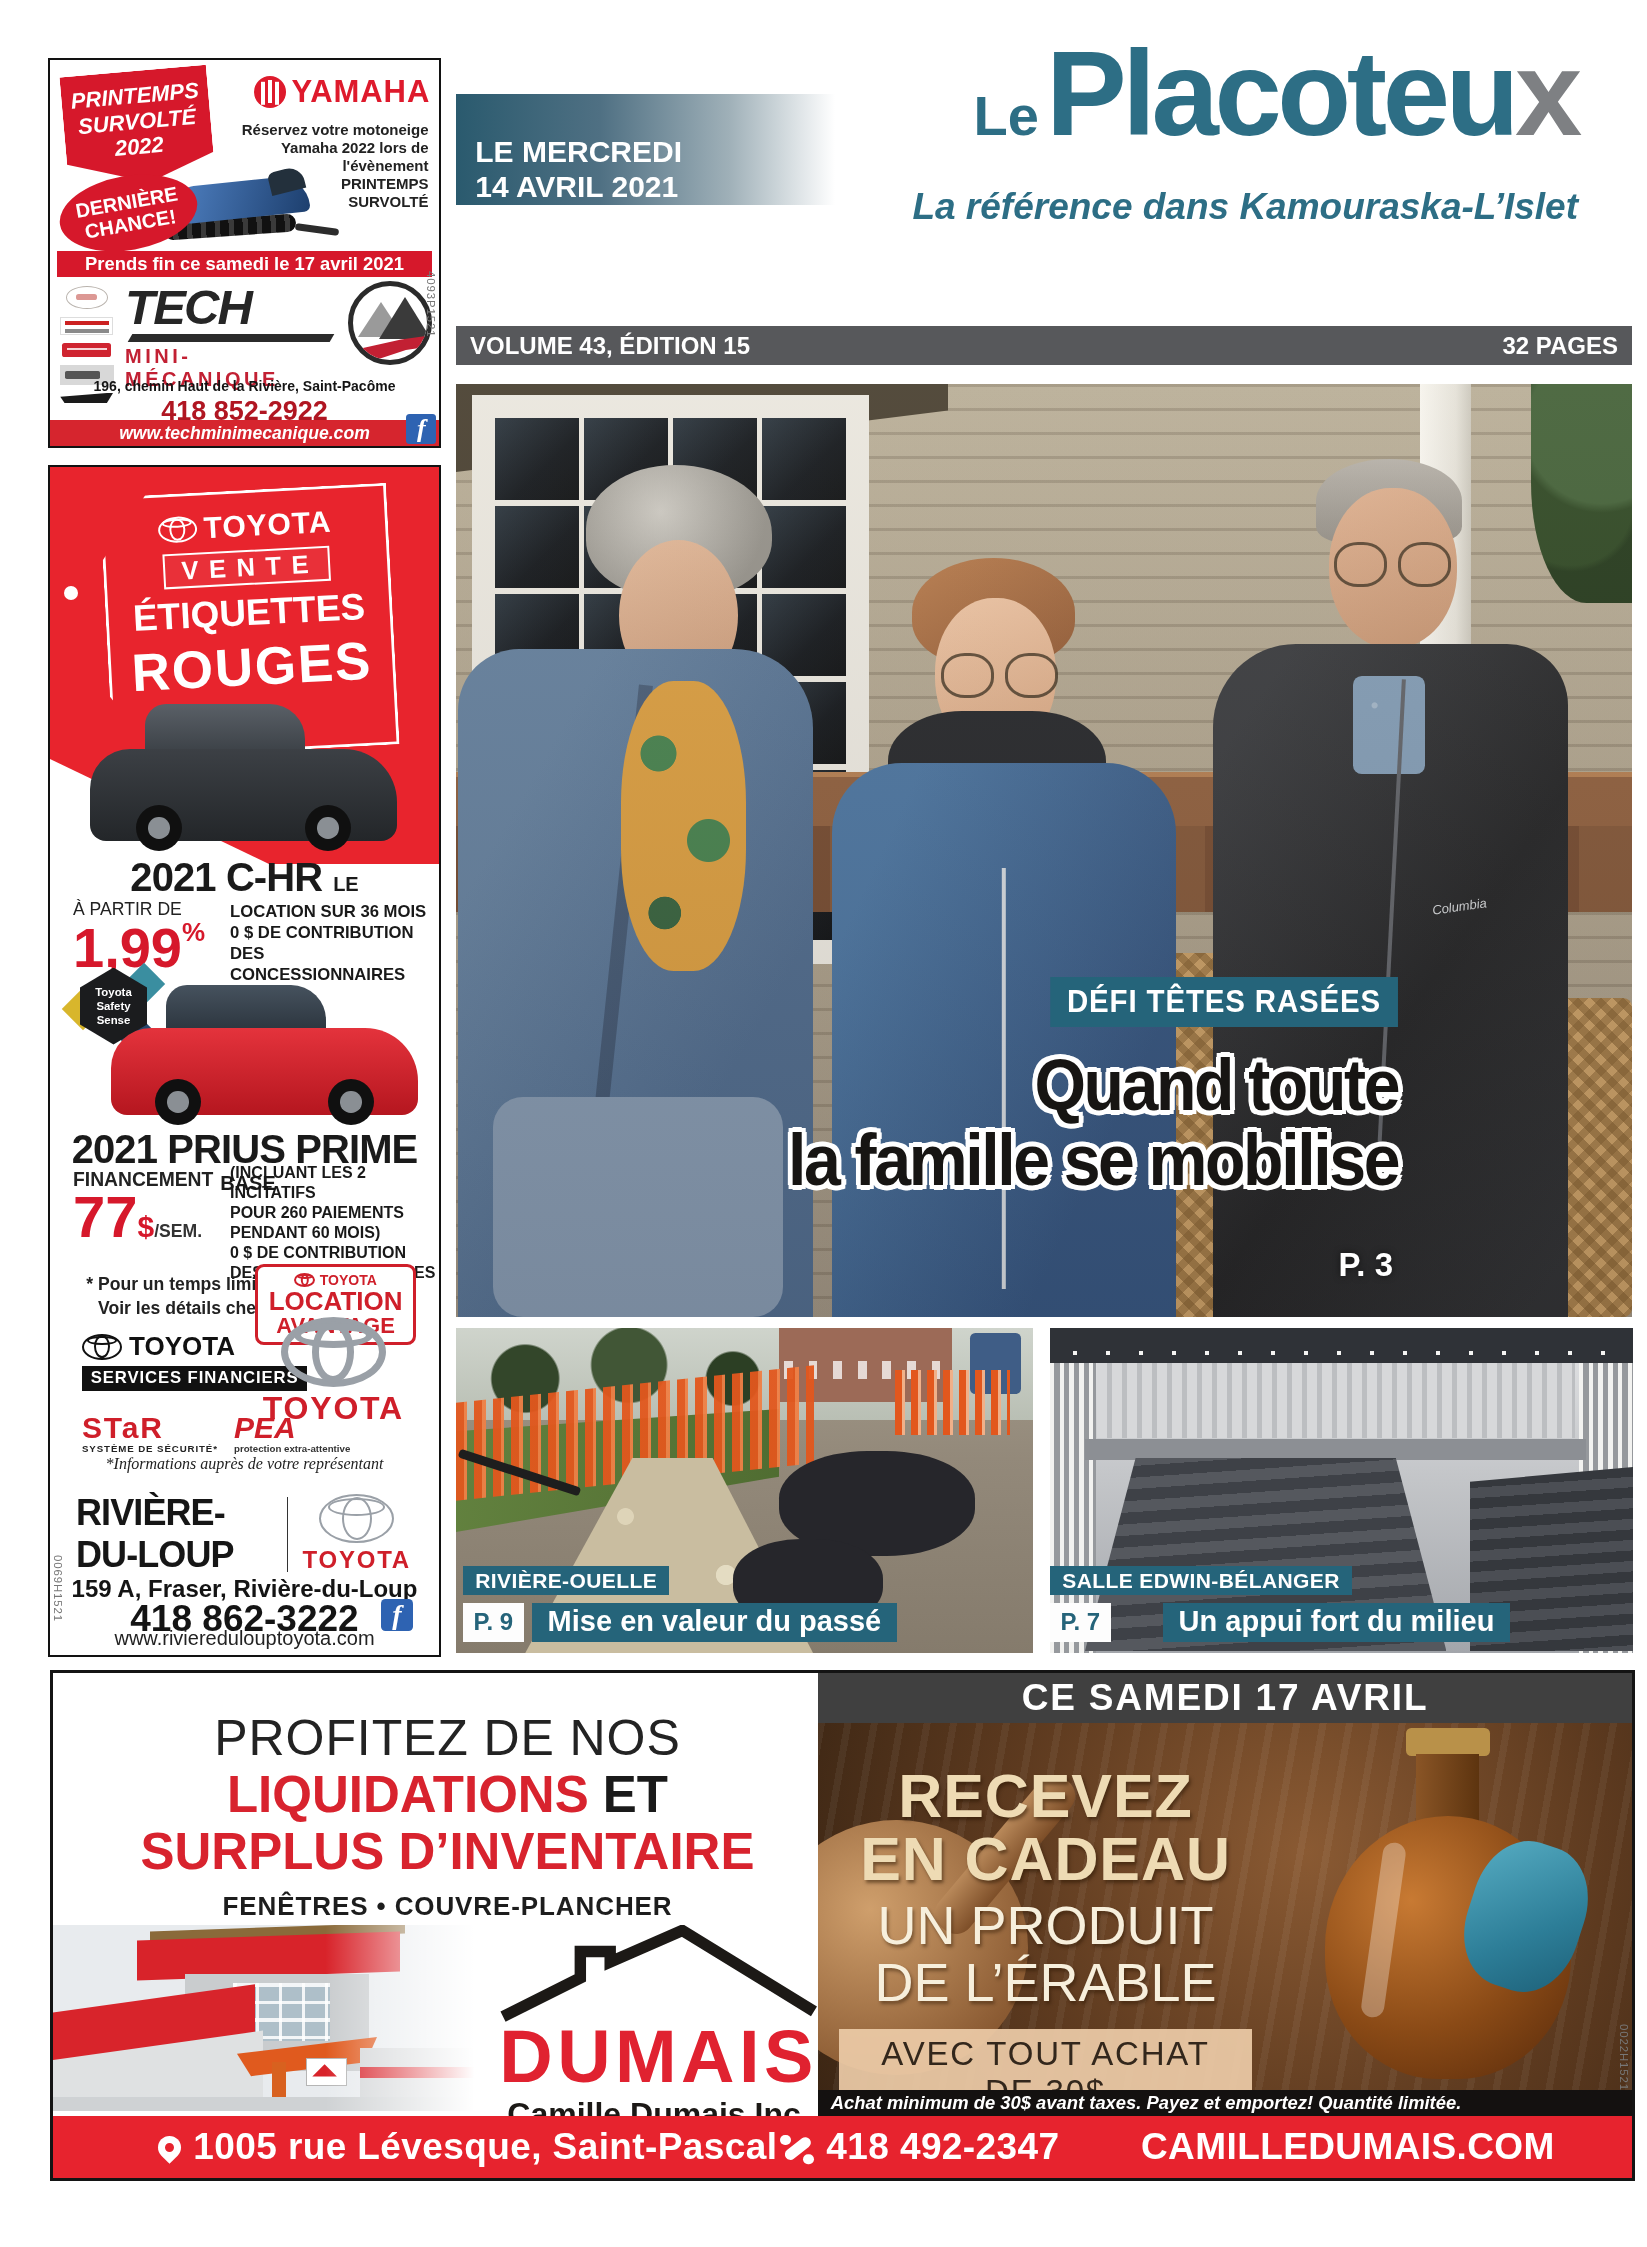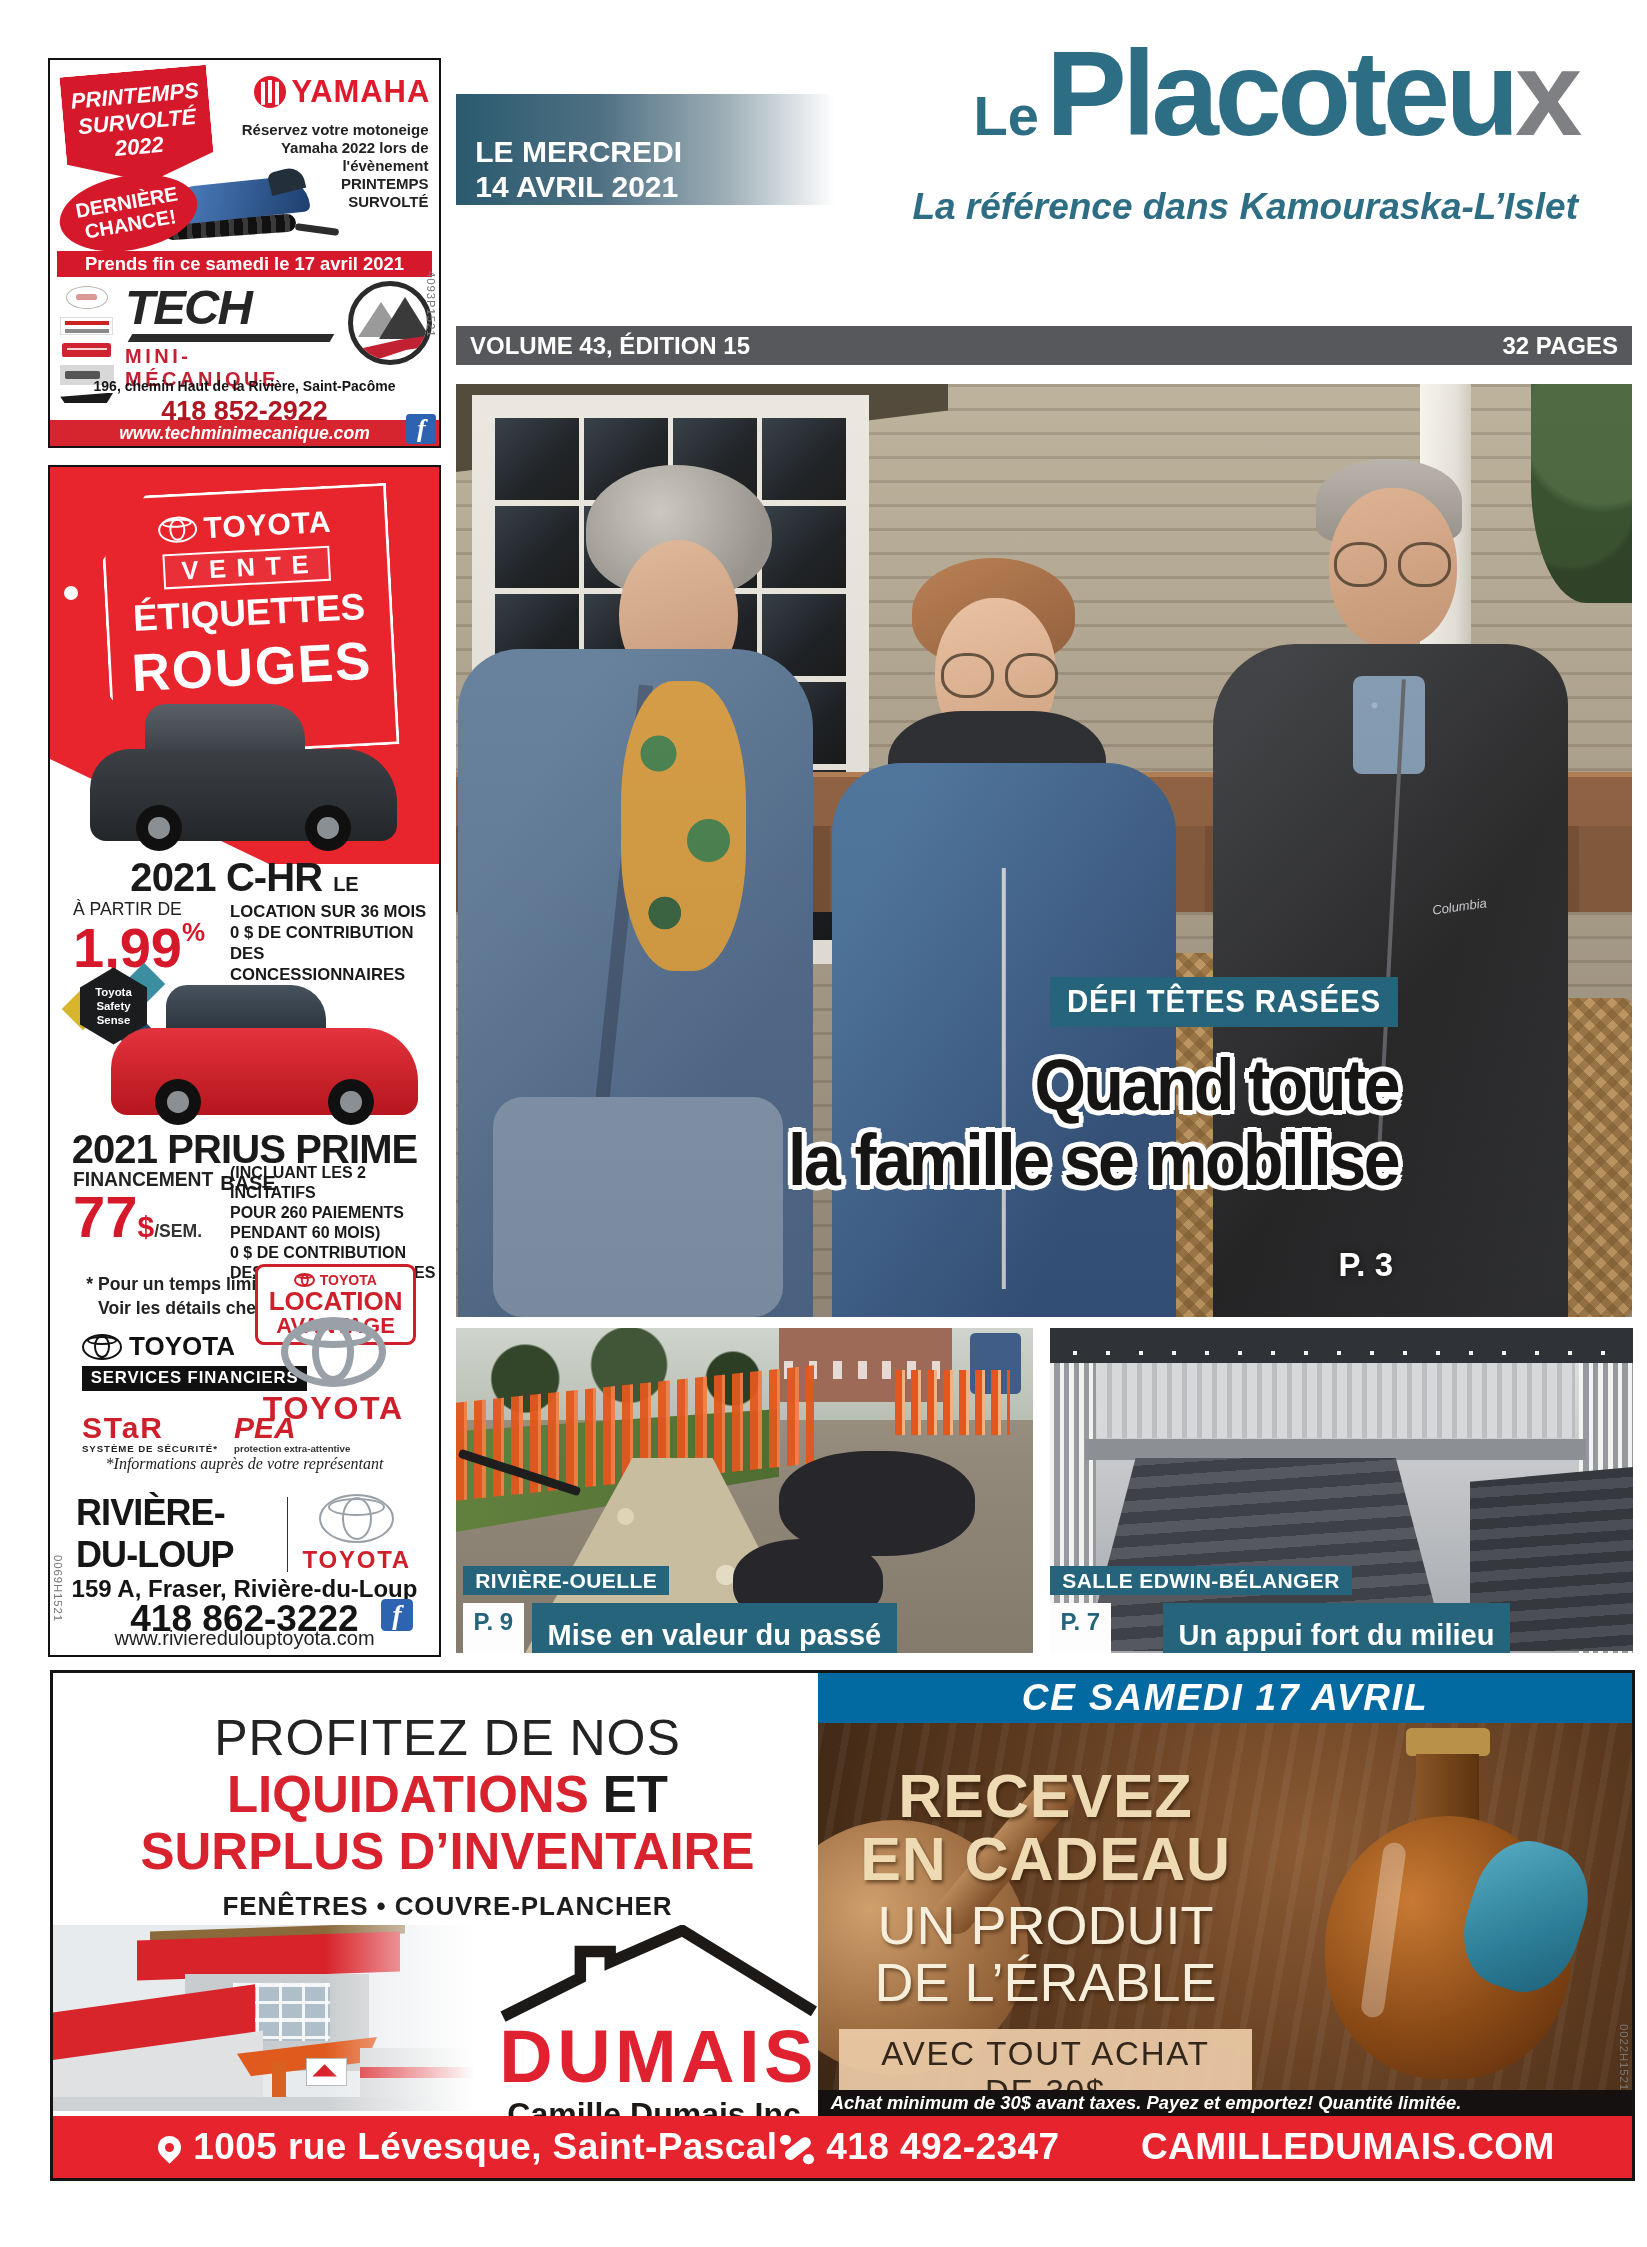--- a/index.html
+++ b/index.html
@@ -217,21 +217,21 @@
                   4.4px 4.4px 0 #fff,-4.4px 4.4px 0 #fff,4.4px -4.4px 0 #fff,-4.4px -4.4px 0 #fff;}
   .p3{position:absolute;right:239px;top:862px;color:#fff;font-weight:900;font-size:33px;
       text-shadow:0 0 7px rgba(0,0,0,.55);}
 
   
   .story{position:absolute;top:1328px;height:325px;overflow:hidden;}
   .story-badge{position:absolute;background:#25647a;color:#fff;font-weight:bold;font-size:21px;
       padding:2.6px 12.3px;letter-spacing:0.4px;}
   .story-row{position:absolute;display:flex;align-items:stretch;}
   .story-page{background:#fdfdfd;color:#25647a;font-weight:900;font-size:24px;padding:5.3px 10.5px;margin-right:8px;}
-  .story-title{background:#25647a;color:#fff;font-weight:bold;font-size:29px;padding:16px 16px;}
+  .story-title{background:#25647a;color:#fff;font-weight:bold;font-size:29px;padding:2px 16px;}
   
   .dig-base{position:absolute;inset:0;background:linear-gradient(180deg,#a39a8a 0%,#93897a 40%,#857b6c 100%);}
   .dig-trees{position:absolute;left:0;top:0;width:100%;height:92px;background:
       radial-gradient(circle at 12% 55%,#33462a 0 33px,transparent 35px),
       radial-gradient(circle at 30% 40%,#415636 0 37px,transparent 39px),
       radial-gradient(circle at 48% 55%,#2c3f24 0 26px,transparent 28px),
       linear-gradient(180deg,#cfd4cc,#b9bfb4);}
   .dig-bldg{position:absolute;left:56%;top:0;width:30%;height:74px;background:#9c6a57;}
   .dig-bldg::after{content:"";position:absolute;left:5.3px;right:5.3px;top:33px;height:17.6px;background:
       repeating-linear-gradient(90deg,rgba(255,255,255,.75) 0 8.8px,transparent 8.8px 24.6px);}
@@ -290,22 +290,22 @@
   .st-sign{position:absolute;left:253px;top:133px;width:39px;height:26px;background:#fff;border:1.8px solid #b5b5b5;}
   .st-sign::after{content:"";position:absolute;left:5.3px;top:5.3px;width:24.6px;height:12.3px;background:#d8232a;clip-path:polygon(0 100%,50% 0,100% 100%);}
   .st-wing{position:absolute;right:0;top:123px;width:132px;height:51px;background:#d4d6d8;}
   .st-wing::after{content:"";position:absolute;left:0;right:0;top:19.3px;height:10.5px;background:#d8232a;}
   .st-ground{position:absolute;left:0;bottom:0;width:100%;height:14px;background:#cfd2d4;}
   .st-fade{position:absolute;inset:0;background:linear-gradient(90deg,transparent 62%,#fff 96%);}
   .dumais{position:absolute;left:443px;top:252px;width:325px;height:186px;text-align:center;}
   .dumais-name{font-size:74px;font-weight:900;color:#e02230;letter-spacing:4.4px;line-height:1;margin-top:-5.3px;}
   .dumais-sub{font-size:32px;font-weight:bold;color:#1c1916;margin-top:1.8px;}
   .bd-right{position:absolute;left:765px;top:0;right:0;bottom:62px;}
-  .bd-event{position:absolute;left:0;right:0;top:0;height:50px;background:#0369a1;color:#fff;text-align:center;
-      font-size:37px;font-weight:900;line-height:49px;letter-spacing:1.8px;font-style:italic;}
+  .bd-event{position:absolute;left:0;right:0;top:0;height:50px;background:#404040;color:#fff;text-align:center;
+      font-size:37px;font-weight:900;line-height:49px;letter-spacing:1.8px;}
   .bd-photo{position:absolute;left:0;right:0;top:50px;bottom:26px;overflow:hidden;background:
       repeating-linear-gradient(100deg,rgba(255,255,255,.05) 0 7px,rgba(0,0,0,0) 7px 26px),
       radial-gradient(circle at 60% 35%,#8a5a33 0%,#5d3a1f 55%,#3c2614 100%);}
   .spoon-bowl{position:absolute;left:-53px;top:97px;width:263px;height:255px;border-radius:50%;
       background:radial-gradient(circle at 40% 35%,#cf9f6c,#8a5a32 75%);}
   .spoon-handle{position:absolute;left:167px;top:35px;width:40px;height:193px;background:linear-gradient(90deg,#b9895a,#7d4e28);
       transform:rotate(40deg);border-radius:17.6px;}
   .bottle{position:absolute;right:61px;top:5.3px;width:246px;height:351px;}
   .bt-cap{position:absolute;left:81px;top:0;width:84px;height:28px;background:#b99149;border-radius:5.3px;}
   .bt-neck{position:absolute;left:91px;top:26px;width:63px;height:68px;background:linear-gradient(90deg,#8a5526,#5d340f);}

